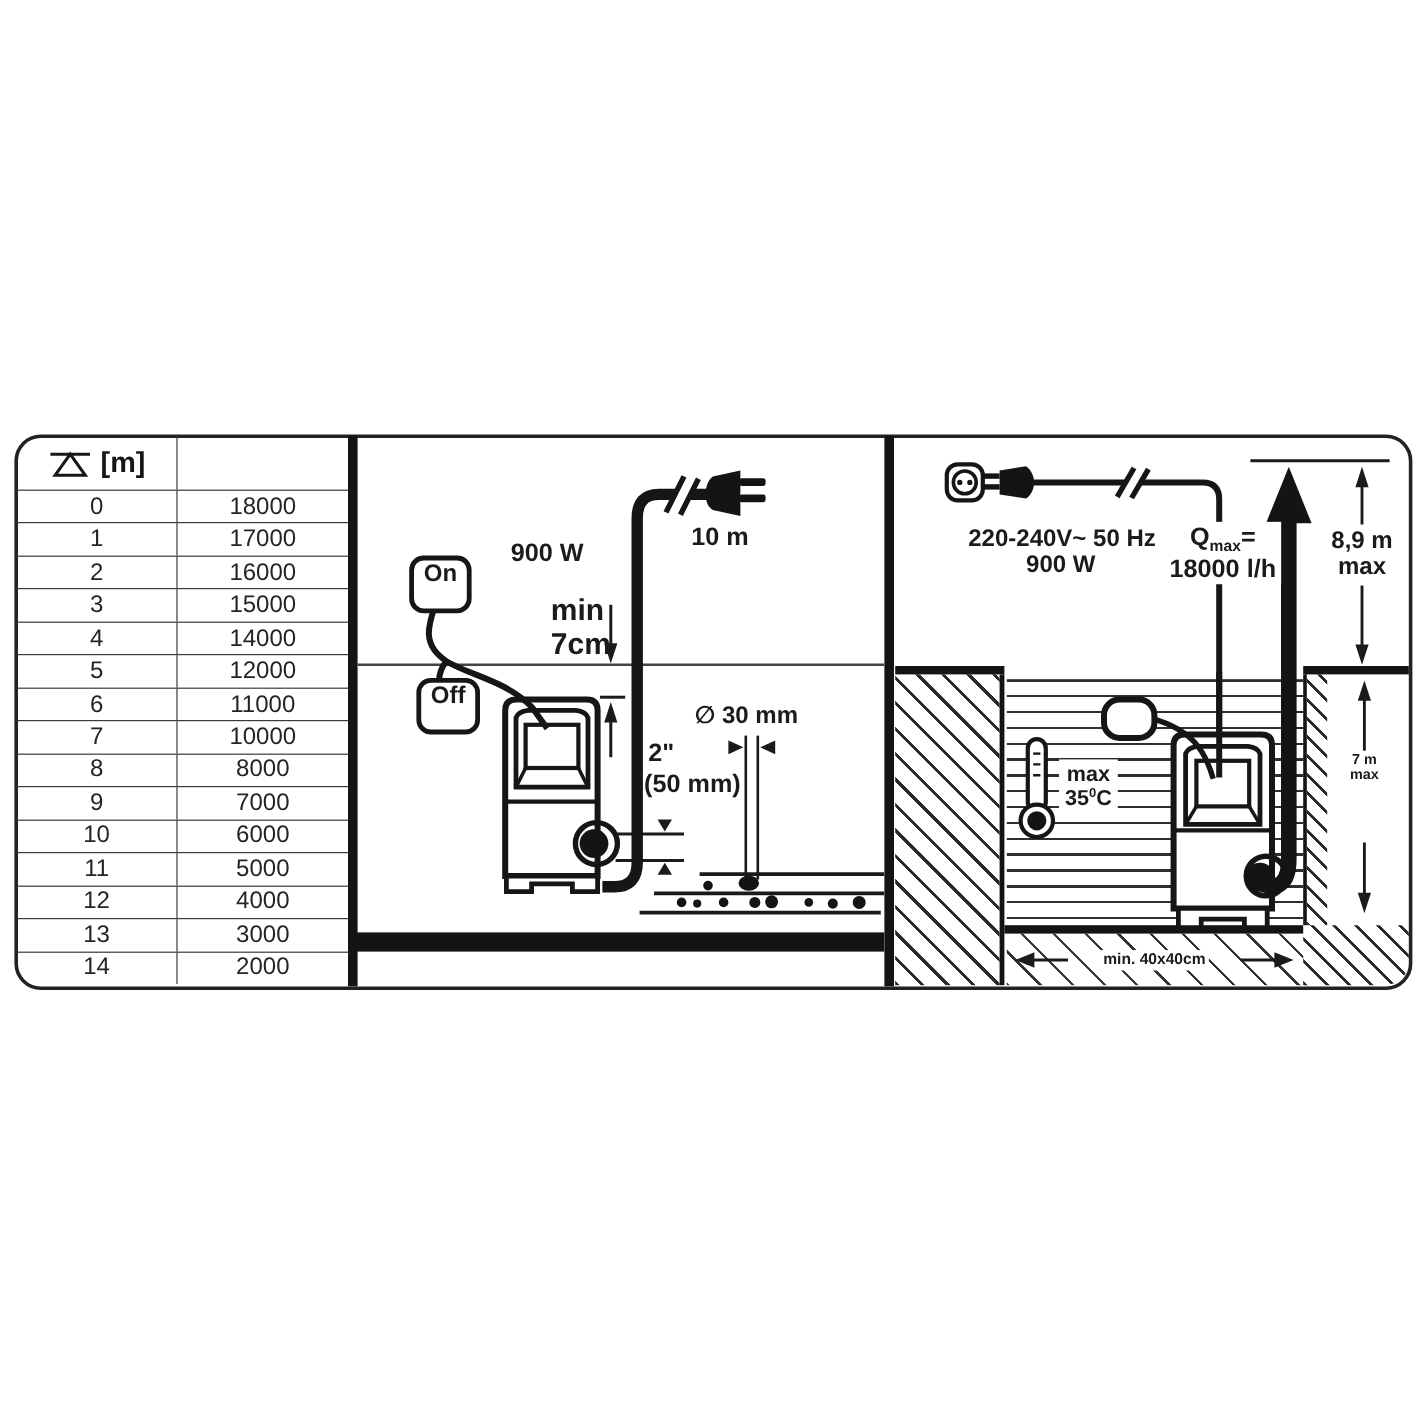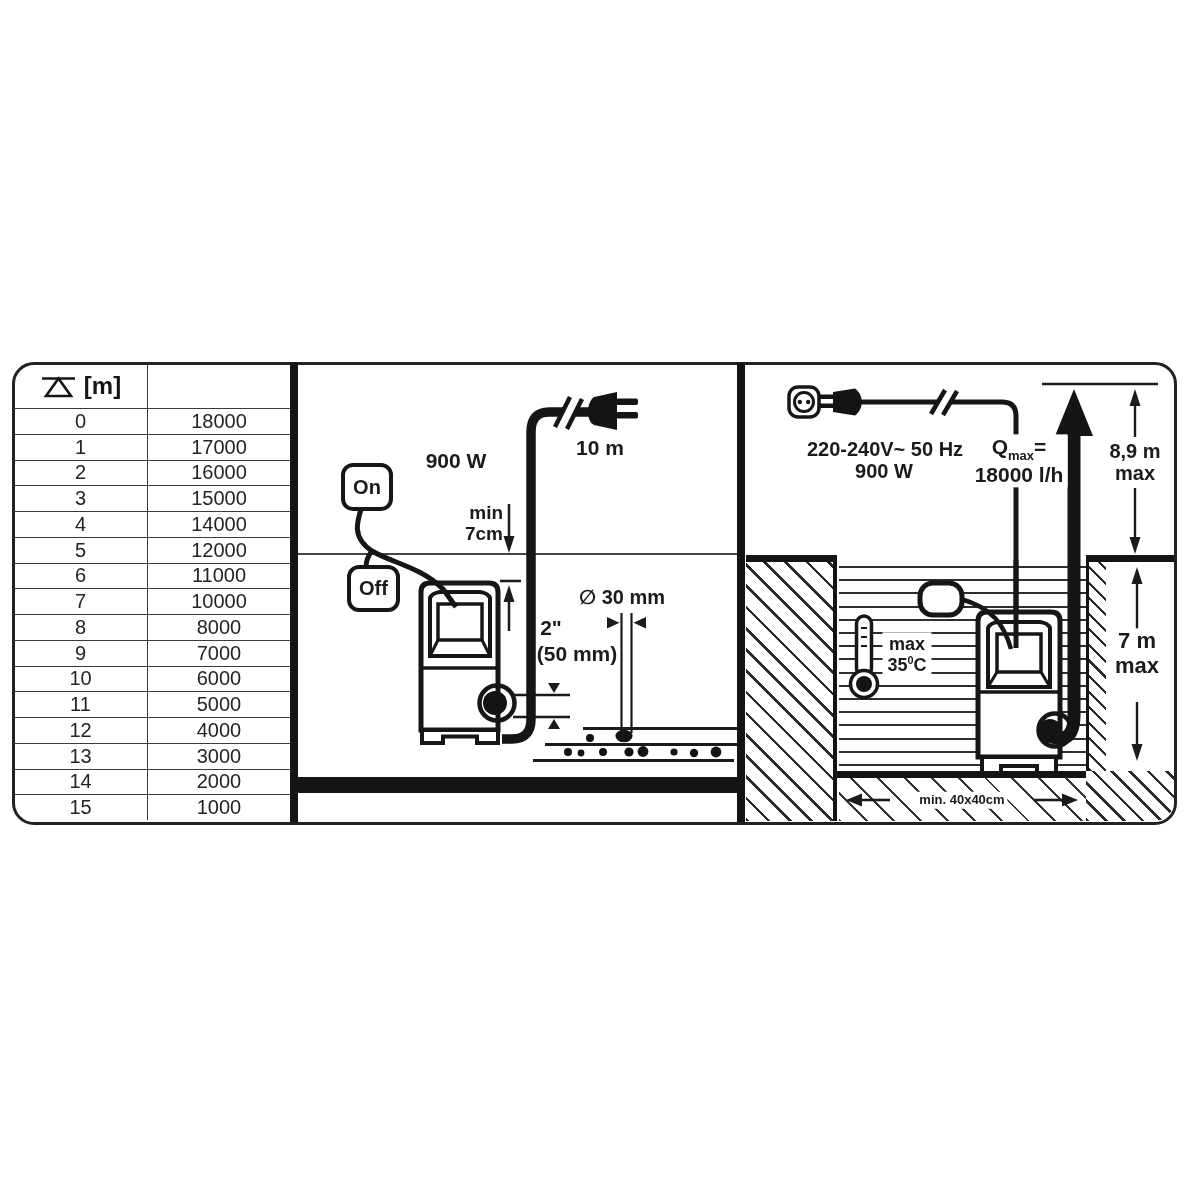--- a/index.html
+++ b/index.html
@@ -29,21 +29,21 @@
   
   .lbl {
     position:absolute; transform:translate(-50%,-50%); font-weight:700; color:#1b1b1b;
     white-space:nowrap; text-align:center; line-height:1.12; z-index:3;
   }
   .bgwhite { background:#fff; padding:1px 4px; }
   sup { font-size:0.6em; vertical-align:super; }
   sub { font-size:0.62em; vertical-align:sub; }
   
   .switchbox {
-    position:absolute; display:flex; align-items:center; justify-content:center;
+    position:absolute; display:flex; justify-content:center;
     border:4.5px solid #161616; border-radius:12px; background:#fff;
     font-weight:700; font-size:20px; z-index:3;
   }
   
   .waterlines { background:repeating-linear-gradient(to bottom,#2e2e2e 0 2px,transparent 2px 13.2px); z-index:1; }
   .hatch-wall  { background:repeating-linear-gradient(45deg,#2a2a2a 0 2.6px,transparent 2.6px 15px); z-index:1; }
   .hatch-strip { background:repeating-linear-gradient(45deg,#2a2a2a 0 2.2px,transparent 2.2px 11px); z-index:1; }
   .hatch-dense { background:repeating-linear-gradient(45deg,#2a2a2a 0 2.6px,transparent 2.6px 13px); z-index:1; }
   .hatch-sparse{ background:repeating-linear-gradient(45deg,#333 0 2px,transparent 2px 19px); z-index:1; }
   .solidbar { background:#141414; z-index:2; }
@@ -120,24 +120,20 @@
           <div class="tc c2">4000</div>
         </div>
         <div class="trow">
           <div class="tc c1">13</div>
           <div class="tc c2">3000</div>
         </div>
         <div class="trow">
           <div class="tc c1">14</div>
           <div class="tc c2">2000</div>
         </div>
-        <div class="trow">
-          <div class="tc c1">15</div>
-          <div class="tc c2">1000</div>
-        </div>
       </div>
   </div>
 
   <div class="divider" style="left:290px"></div>
   <div class="divider" style="left:737px"></div>
 
   <div class="abs waterlines" style="left:839px;top:566px;width:247px;height:206px"></div>
   <div class="abs hatch-wall" style="left:746px;top:562px;width:87px;height:259px;border-right:4.5px solid #141414"></div>
   <div class="abs hatch-strip" style="left:1086px;top:562px;width:17px;height:209px;border-left:3.5px solid #141414"></div>
   <div class="abs hatch-sparse" style="left:839px;top:778px;width:247px;height:43px"></div>
@@ -301,39 +297,39 @@
   </svg>
 
   <div class="lbl" style="left:456px;top:461px;font-size:21px">900 W</div>
   <div class="lbl" style="left:600px;top:448px;font-size:21px">10 m</div>
   <div class="switchbox" style="left:341px;top:463px;width:44px;height:40px">
     <span>On</span>
   </div>
   <div class="switchbox" style="left:347px;top:565px;width:45px;height:39px">
     <span>Off</span>
   </div>
-  <div class="lbl" style="left:484px;top:523px;font-size:19px;text-align:right">
+  <div class="lbl" style="left:484px;top:523px;font-size:25px;text-align:left">
     <div>min</div>
     <div>7cm</div>
   </div>
   <div class="lbl" style="left:551px;top:628px;font-size:21px">2"</div>
   <div class="lbl" style="left:577px;top:654px;font-size:21px">(50 mm)</div>
   <div class="lbl" style="left:622px;top:597px;font-size:20px">∅ 30 mm</div>
 
   <div class="lbl" style="left:885px;top:449px;font-size:20px">220-240V~ 50 Hz</div>
   <div class="lbl" style="left:884px;top:471px;font-size:20px">900 W</div>
   <div class="lbl bgwhite" style="left:1019px;top:461px;font-size:21px">
     <div><span>Q</span><sub>max</sub><span>=</span></div>
     <div>18000 l/h</div>
   </div>
   <div class="lbl bgwhite" style="left:1135px;top:462px;font-size:20px">
     <div>8,9 m</div>
     <div>max</div>
   </div>
-  <div class="lbl bgwhite" style="left:1137px;top:654px;font-size:22px">
+  <div class="lbl bgwhite" style="left:1137px;top:640px;font-size:12px">
     <div>7 m</div>
     <div>max</div>
   </div>
   <div class="lbl bgwhite" style="left:907px;top:655px;font-size:18px;padding:2px 5px">
     <div>max</div>
     <div><span>35</span><sup>0</sup><span>C</span></div>
   </div>
   <div class="lbl bgwhite" style="left:962px;top:800px;font-size:13px;padding:1px 3px">min. 40x40cm</div>
 
 </div>

